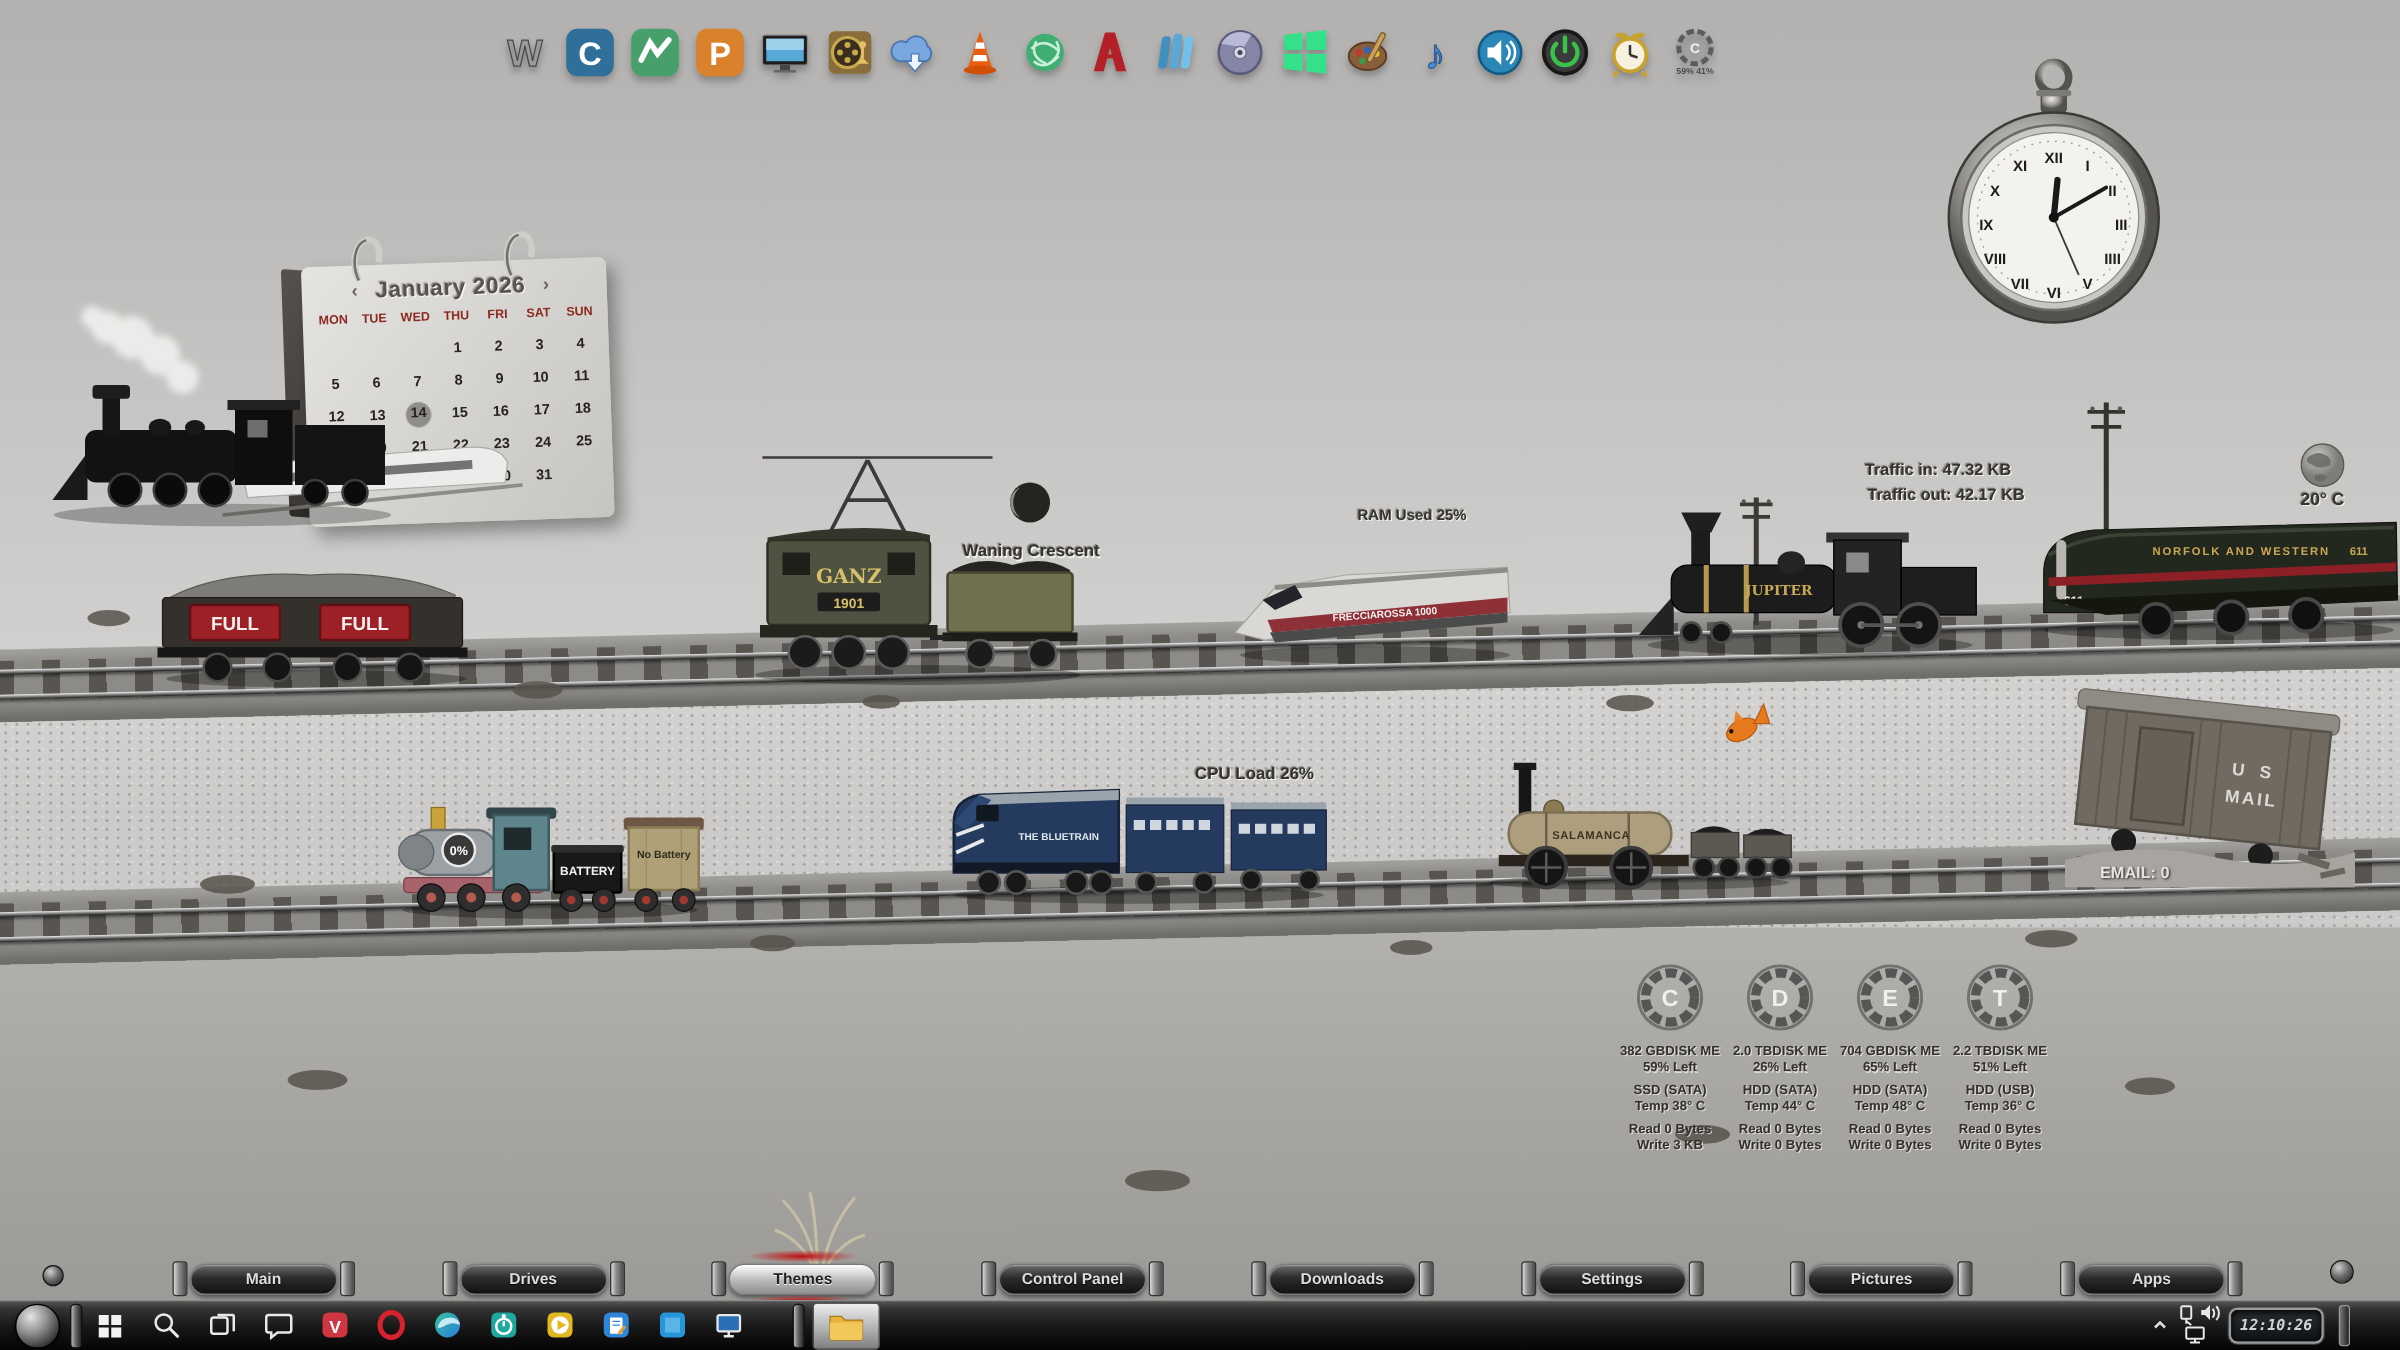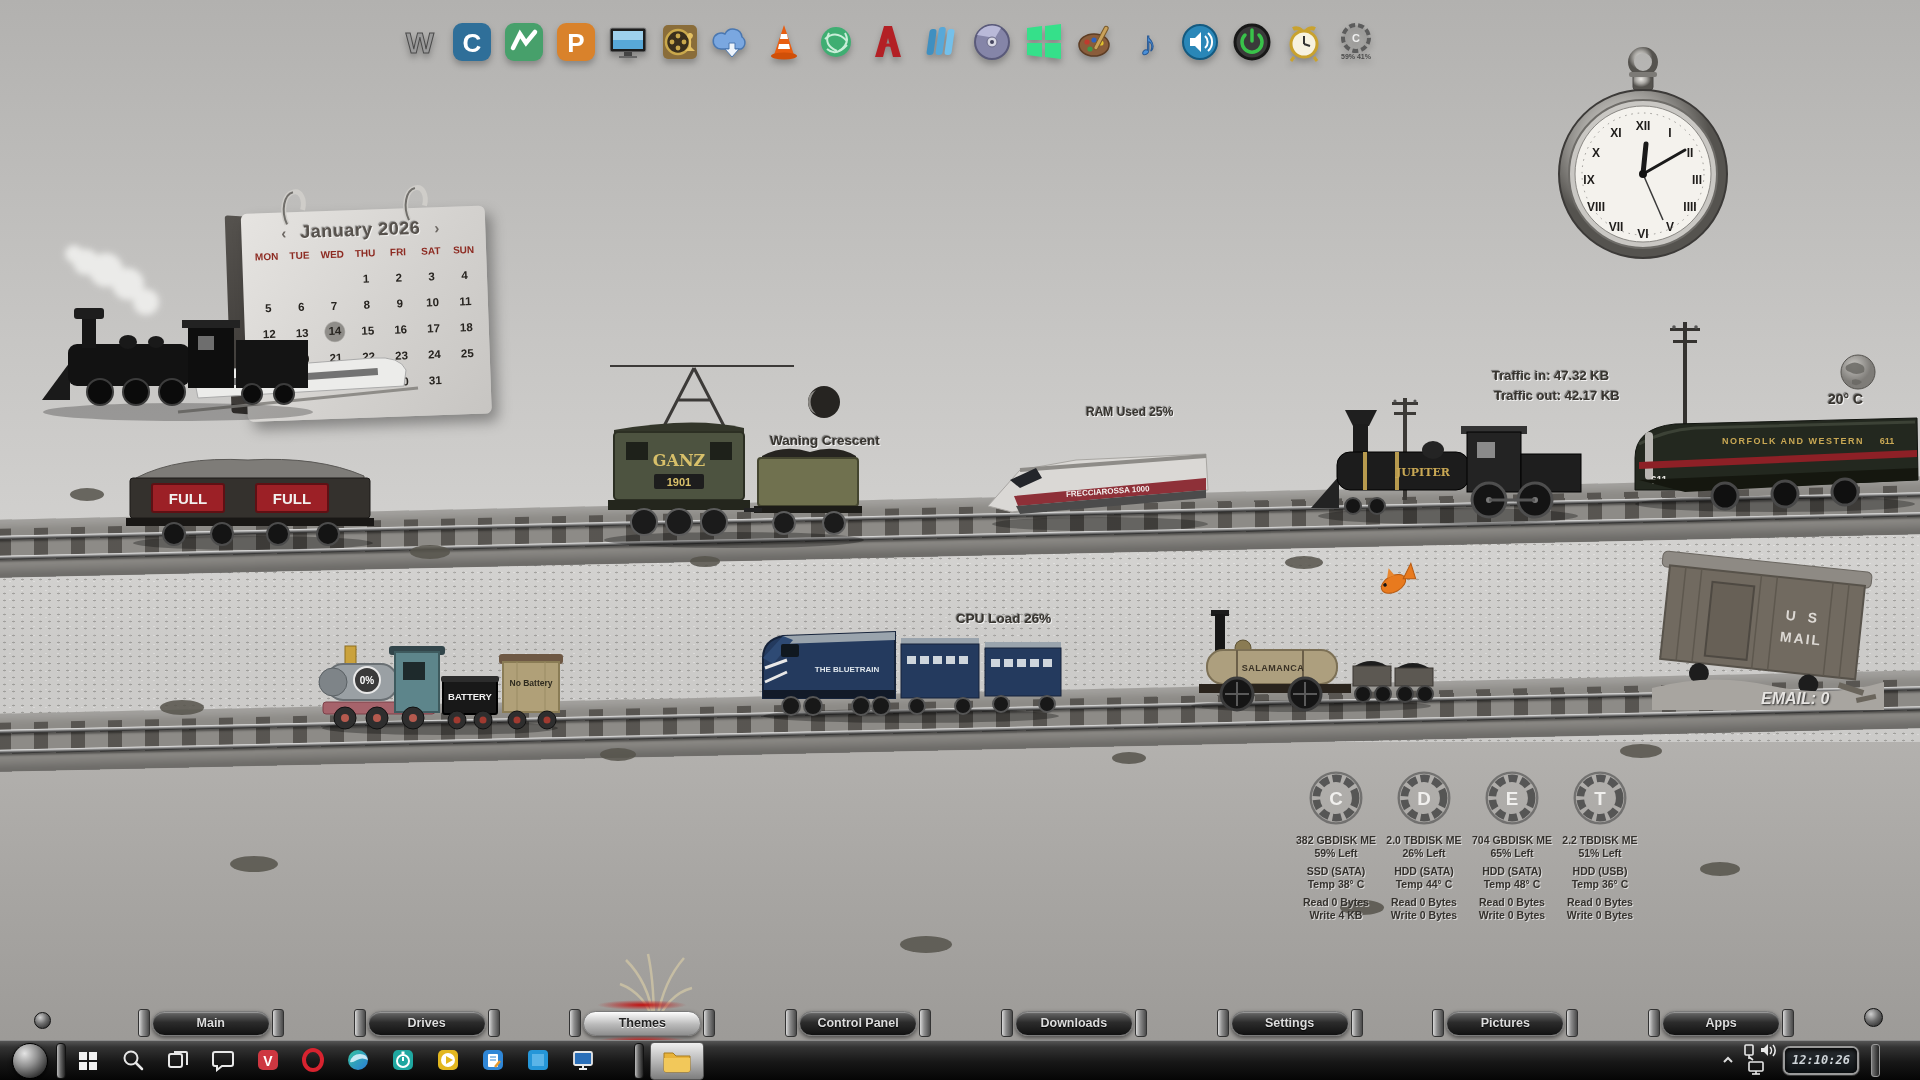--- a/index.html
+++ b/index.html
@@ -694,37 +694,37 @@
   <svg class="abs" style="left:1838px;top:352px;" width="40" height="40">
     <defs>
         <radialGradient id="globeG" cx="38%" cy="30%">
           <stop offset="0%" stop-color="#c8c6c2"></stop>
           <stop offset="100%" stop-color="#7e7c78"></stop>
         </radialGradient>
       </defs>
     <circle cx="20" cy="20" r="17" fill="url(#globeG)" stroke="#55534f"></circle>
     <path d="M8,14 q8,-6 14,-2 q6,2 4,8 q-8,4 -14,0 q-6,-2 -4,-6 M14,28 q6,-2 10,2 q-4,5 -10,2 Z" fill="#6a6864" opacity=".85"></path>
   </svg>
-  <div class="abs emb-dark" style="left:1828px;top:391px;width:60px;font-size:14px;">20° C</div>
-
-  <div class="abs emb-light" style="left:1761px;top:690px;font-size:16px;font-style:italic;">EMAIL: 0</div>
+  <div class="abs emb-dark" style="left:1828px;top:391px;width:60px;text-align:center;font-size:14px;">20° C</div>
+
+  <div class="abs emb-light" style="left:1680px;top:690px;font-size:13px;">EMAIL: 0</div>
 
   <div class="disk-row">
     <div class="disk">
       <svg viewBox="0 0 64 64">
         <circle cx="32" cy="32" r="27" fill="none" stroke="#4a4a4a" stroke-width="2.5" opacity=".6"></circle>
         <circle cx="32" cy="32" r="21" fill="none" stroke="#464646" stroke-width="8" stroke-dasharray="9.5 4" opacity=".85"></circle>
         <text class="dl" x="32" y="39" text-anchor="middle">C</text>
       </svg>
       <div class="l1">382 GBDISK ME</div>
       <div class="l2">59% Left</div>
       <div class="l3">SSD (SATA)</div>
       <div class="l4">Temp 38° C</div>
       <div class="l5">Read 0 Bytes</div>
-      <div class="l6">Write 4 KB</div>
+      <div class="l6">Write 3 KB</div>
     </div>
 
     <div class="disk">
       <svg viewBox="0 0 64 64">
         <circle cx="32" cy="32" r="27" fill="none" stroke="#4a4a4a" stroke-width="2.5" opacity=".6"></circle>
         <circle cx="32" cy="32" r="21" fill="none" stroke="#464646" stroke-width="8" stroke-dasharray="9.5 4" opacity=".85"></circle>
         <text class="dl" x="32" y="39" text-anchor="middle">D</text>
       </svg>
       <div class="l1">2.0 TBDISK ME</div>
       <div class="l2">26% Left</div>

